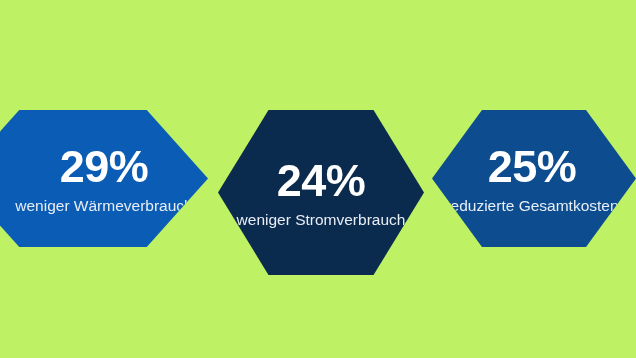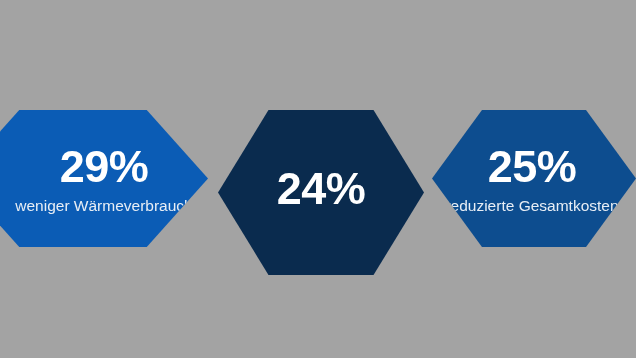--- a/index.html
+++ b/index.html
@@ -74,32 +74,33 @@
     flex-direction: column;
     align-items: center;
     justify-content: center;
   }
   #hex-1 .hex-inner { transform: translateX(21px); }
   #hex-3 .hex-inner { transform: translateX(-2px); justify-content: space-between; }
 </style>
 </head>
 <body style="background-color: rgb(0, 0, 0);">
 
-<div id="infographic" style="background-color: #a3a3a3;">
+<div id="infographic" style="background-color: #bef264;">
 
   <div class="hexagon" id="hex-1" style="background-color: rgb(11, 92, 181);">
     <div class="hex-inner">
       <div class="hex-value">29%</div>
       <div class="hex-label">weniger Wärmeverbrauch</div>
     </div>
   </div>
 
   <div class="hexagon" id="hex-2" style="background-color: rgb(10, 43, 78);">
     <div class="hex-inner">
       <div class="hex-value">24%</div>
+      <div class="hex-label">weniger Stromverbrauch</div>
     </div>
   </div>
 
   <div class="hexagon" id="hex-3" style="background-color: rgb(13, 77, 143);">
     <div class="hex-inner">
       <div class="hex-value">25%</div>
       <div class="hex-label">reduzierte Gesamtkosten</div>
     </div>
   </div>
 

